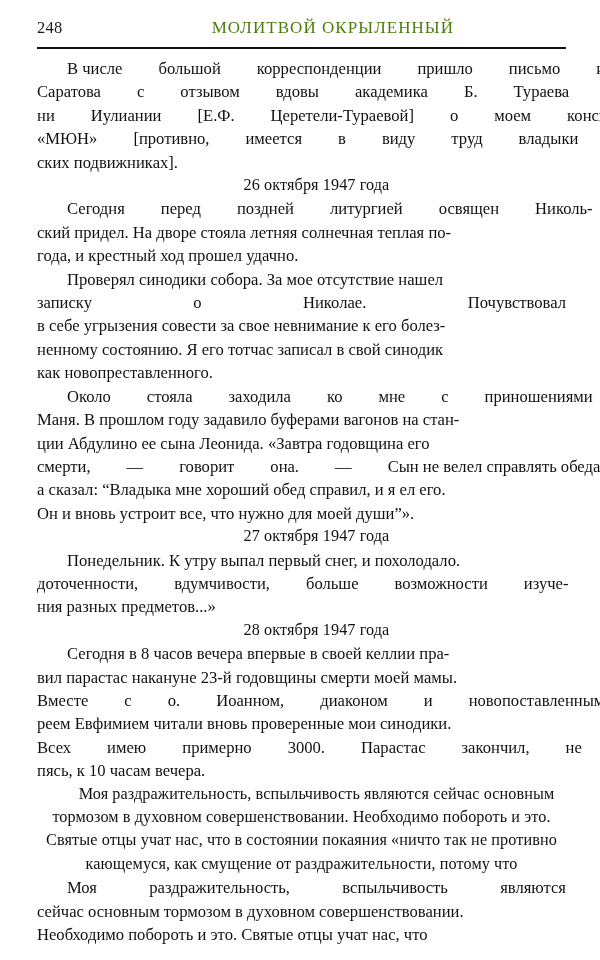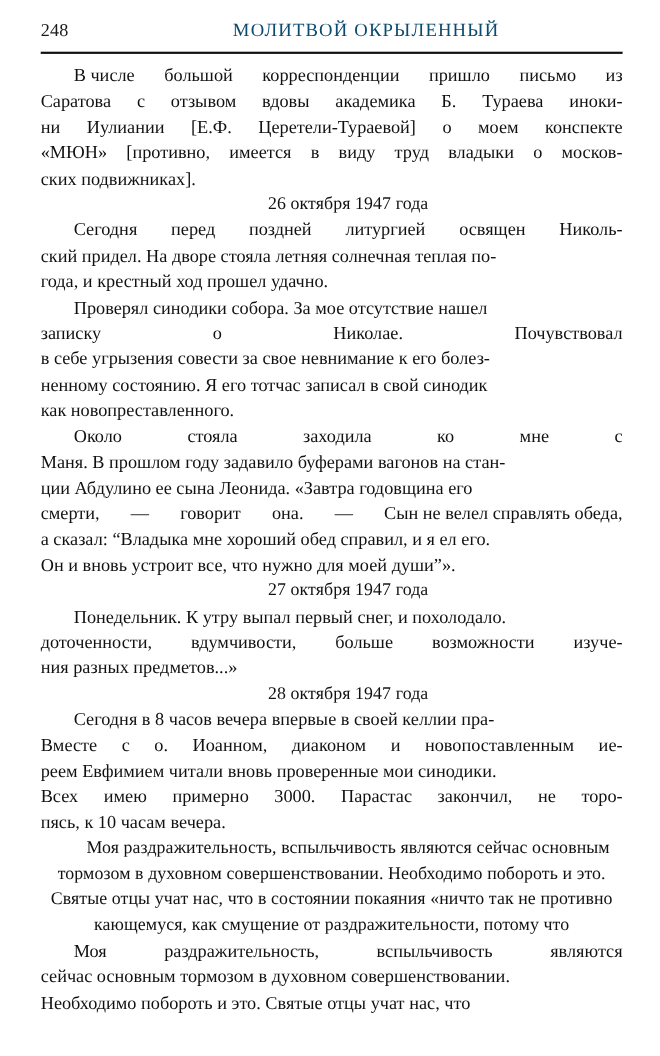--- a/index.html
+++ b/index.html
@@ -42,21 +42,21 @@
     font-size: 16.5px;
     font-weight: 400;
     letter-spacing: 0.2px;
     color: #1a1a1a;
   }
   .head-title {
     font-family: "Liberation Serif", "DejaVu Serif", serif;
     font-size: 17px;
     font-weight: 400;
     letter-spacing: 1.05px;
-    color: #0c4a6e;
+    color: #4d7c0f;
     text-transform: uppercase;
     white-space: nowrap;
   }
   .head-rule {
     position: absolute;
     left: 37px;
     width: 529px;
     top: 47px;
     height: 2px;
     background: #111111;
@@ -92,20 +92,21 @@
     line-height: 23.4px;
   }
   .lines .ln {
     display: block;
     white-space: nowrap;
   }
   .lines .ln.just {
     display: flex;
     justify-content: space-between;
     white-space: nowrap;
+    gap: 36px;
   }
   .lines .ln.just > span { white-space: pre; }
   .lines .ln.indent {
     padding-left: 30px;
   }
   .lines .ln.just.indent {
     padding-left: 30px;
   }
 </style>
 </head>
@@ -192,20 +193,21 @@
     </div>
 
     <div class="lines">
       <span class="ln just indent">
           <span>Около</span>
           <span>стояла</span>
           <span>заходила</span>
           <span>ко</span>
           <span>мне</span>
           <span>с</span>
+          <span>приношениями</span>
         </span>
       <span class="ln">Маня. В прошлом году задавило буферами вагонов на стан-</span>
       <span class="ln">ции Абдулино ее сына Леонида. «Завтра годовщина его</span>
       <span class="ln just">
           <span>смерти,</span>
           <span>—</span>
           <span>говорит</span>
           <span>она.</span>
           <span>—</span>
           <span>Сын не велел справлять обеда,</span>
@@ -228,20 +230,21 @@
           <span>возможности</span>
           <span>изуче-</span>
         </span>
       <span class="ln">ния разных предметов...»</span>
     </div>
 
     <p class="date-heading gap-before">28 октября 1947 года</p>
 
     <div class="lines">
       <span class="ln indent">Сегодня в 8 часов вечера впервые в своей келлии пра-</span>
+      <span class="ln">вил парастас накануне 23-й годовщины смерти моей мамы.</span>
       <span class="ln just">
           <span>Вместе</span>
           <span>с</span>
           <span>о.</span>
           <span>Иоанном,</span>
           <span>диаконом</span>
           <span>и</span>
           <span>новопоставленным</span>
           <span>ие-</span>
         </span>

